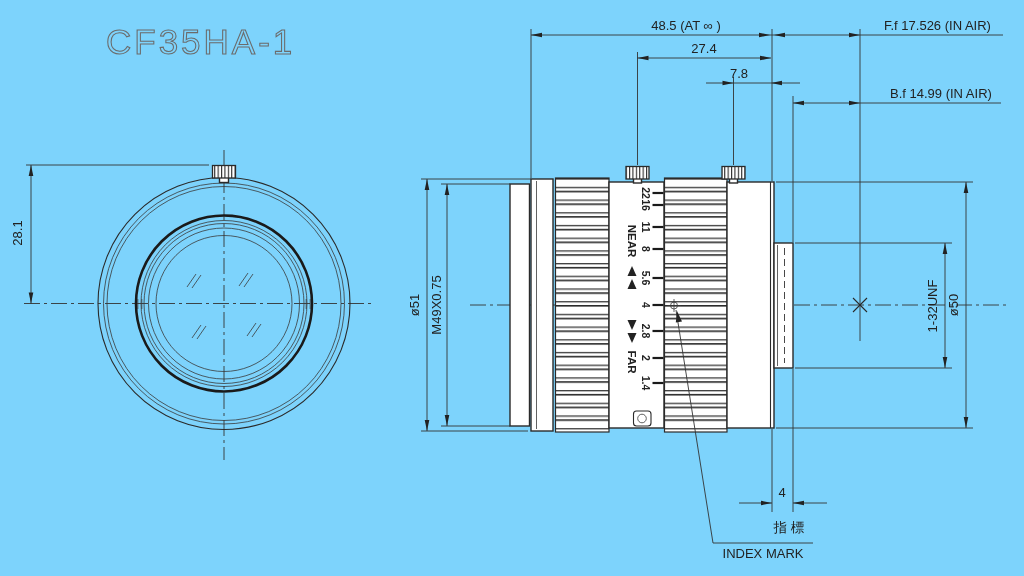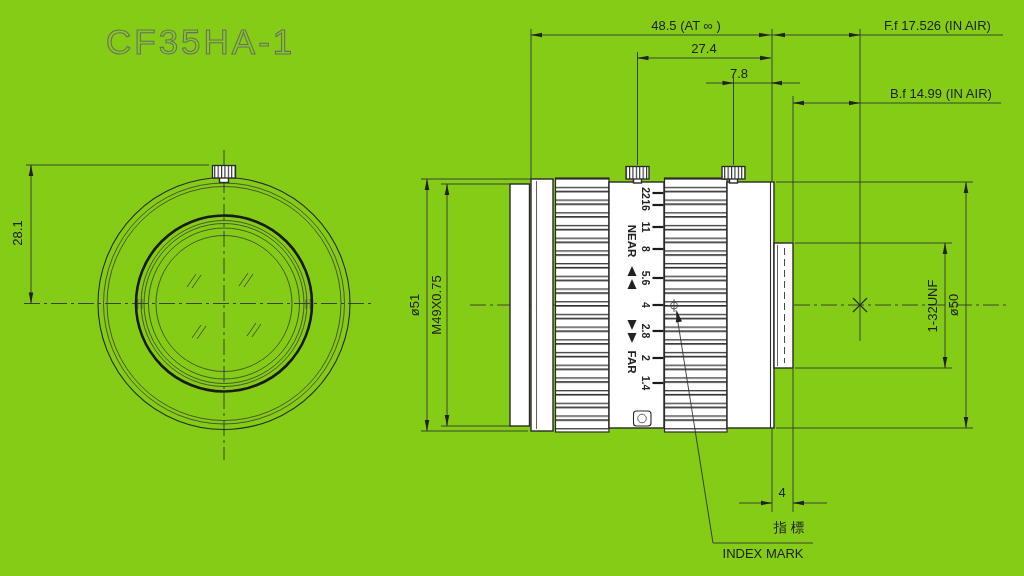--- a/index.html
+++ b/index.html
@@ -1,16 +1,16 @@
 <!DOCTYPE html>
 <html><head>
 <meta charset="utf-8">
 <style>
   html,body{margin:0;padding:0;background:#fff;}
-  .stage{width:1024px;height:576px;background:#84cc16;position:relative;overflow:hidden;}
+  .stage{width:1024px;height:576px;background:#7dd3fc;position:relative;overflow:hidden;}
   svg{display:block;}
   svg text{font-family:"Liberation Sans","DejaVu Sans",sans-serif;fill:#222;}
   .ln{stroke:#2a2a2a;stroke-width:1.1;fill:none;}
   .ln2{stroke:#2a2a2a;stroke-width:1.4;fill:#fff;}
   .thin{stroke:#3a3a3a;stroke-width:0.8;fill:none;}
   .bold{stroke:#1a1a1a;stroke-width:2.6;fill:none;}
   .dim{stroke:#333;stroke-width:0.9;fill:none;}
   .cl{stroke:#333;stroke-width:0.9;fill:none;stroke-dasharray:16 4 3 4;}
   .dash{stroke:#333;stroke-width:0.9;fill:none;stroke-dasharray:7 4;}
   .arr{fill:#222;stroke:none;}

